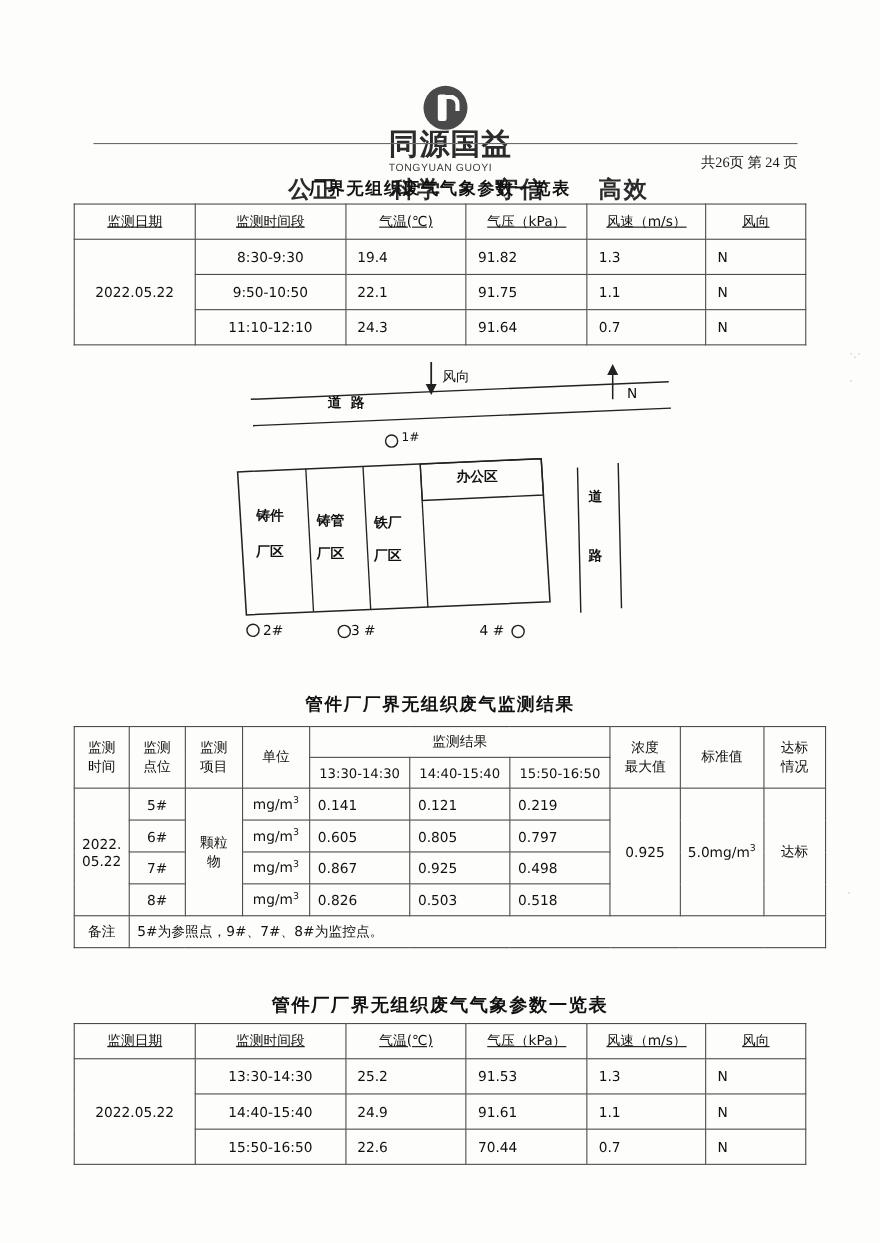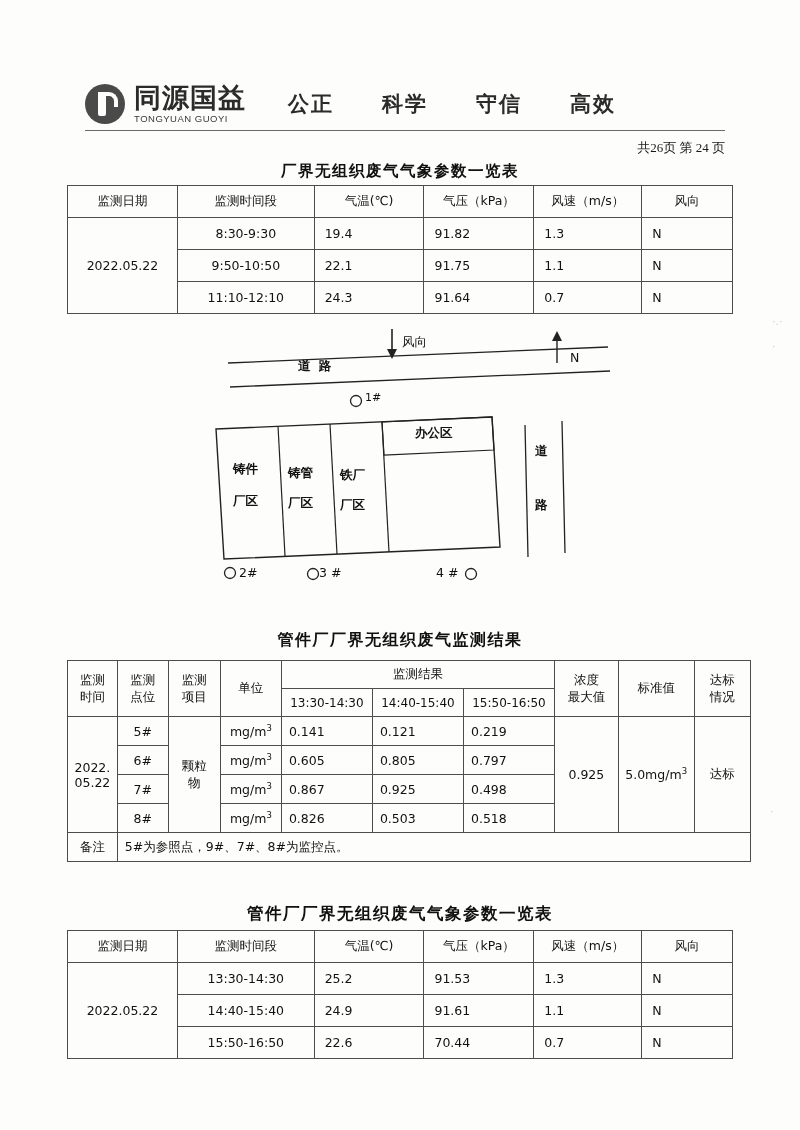--- a/index.html
+++ b/index.html
@@ -25,20 +25,21 @@
 
   
   .header {
     position: absolute;
     left: 85px;
     top: 78px;
     width: 640px;
     height: 52px;
     display: flex;
     align-items: center;
+    flex-direction: column;
   }
   .logo-mark {
     width: 40px;
     height: 40px;
     border-radius: 50%;
     background: #4a4a4a;
     position: relative;
     flex: 0 0 auto;
   }
   .logo-mark::before {
@@ -150,21 +151,21 @@
   }
   table td, table th {
     border: 1px solid #4d4d4d;
     font-weight: normal;
     font-size: 12.5px;
     color: #111;
     padding: 0 6px;
   }
   .t-weather { left: 67px; width: 666px; }
   .t-weather td, .t-weather th { height: 31px; }
-  .t-weather .hd { font-size: 12.5px; }
+  .t-weather .hd { font-size: 12.5px; text-decoration: underline; }
   .t-weather .ctr { text-align: center; }
   .t-weather .lft { text-align: left; padding-left: 10px; }
   #weather1 { top: 185px; }
   #weather2 { top: 930px; }
 
   
   .t-results {
     left: 67px;
     width: 684px;
     top: 660px;

